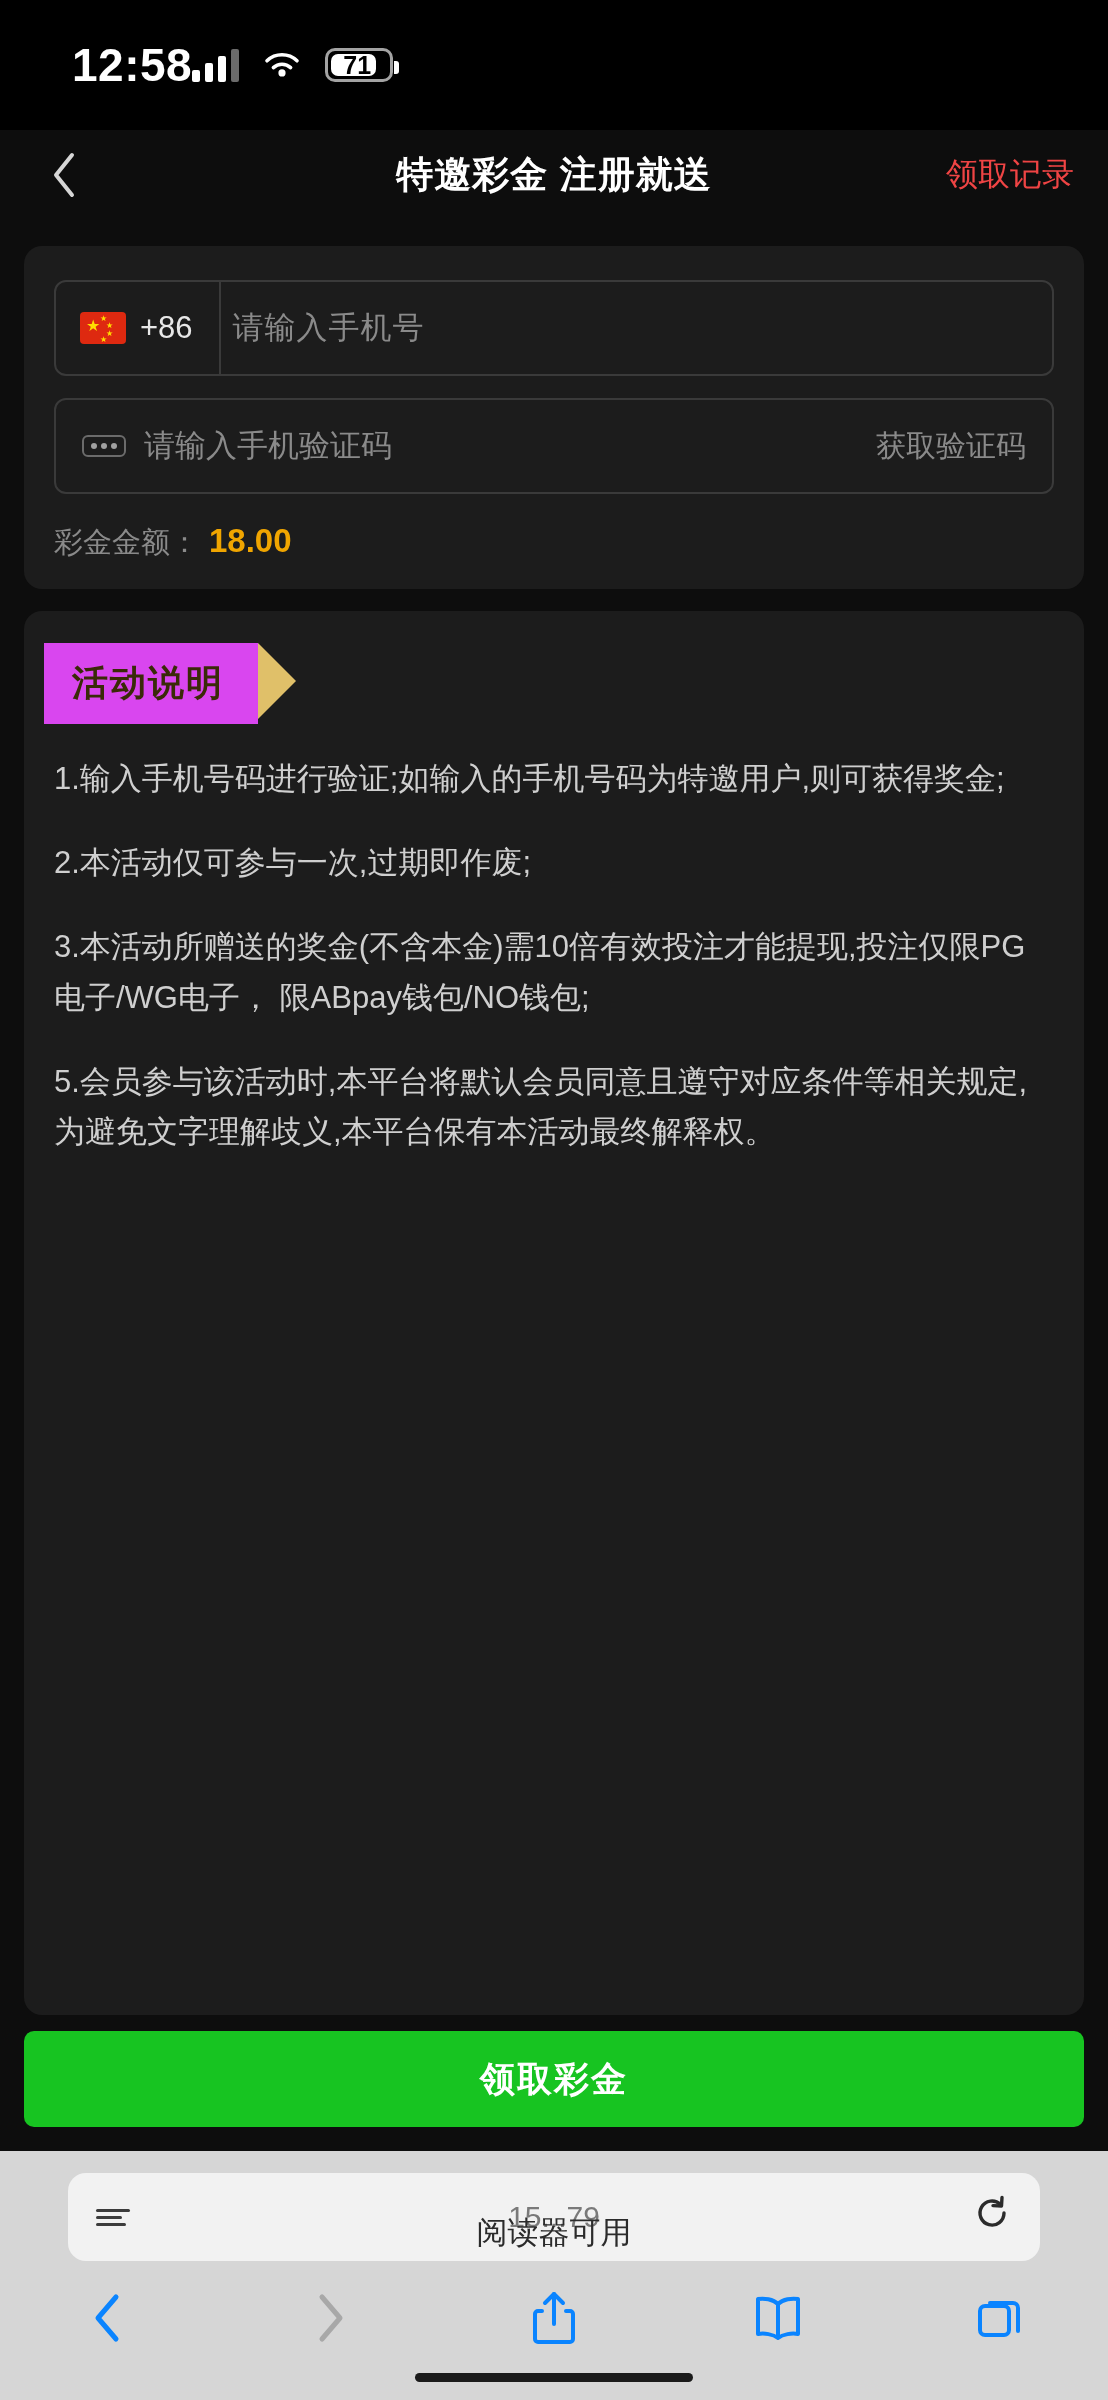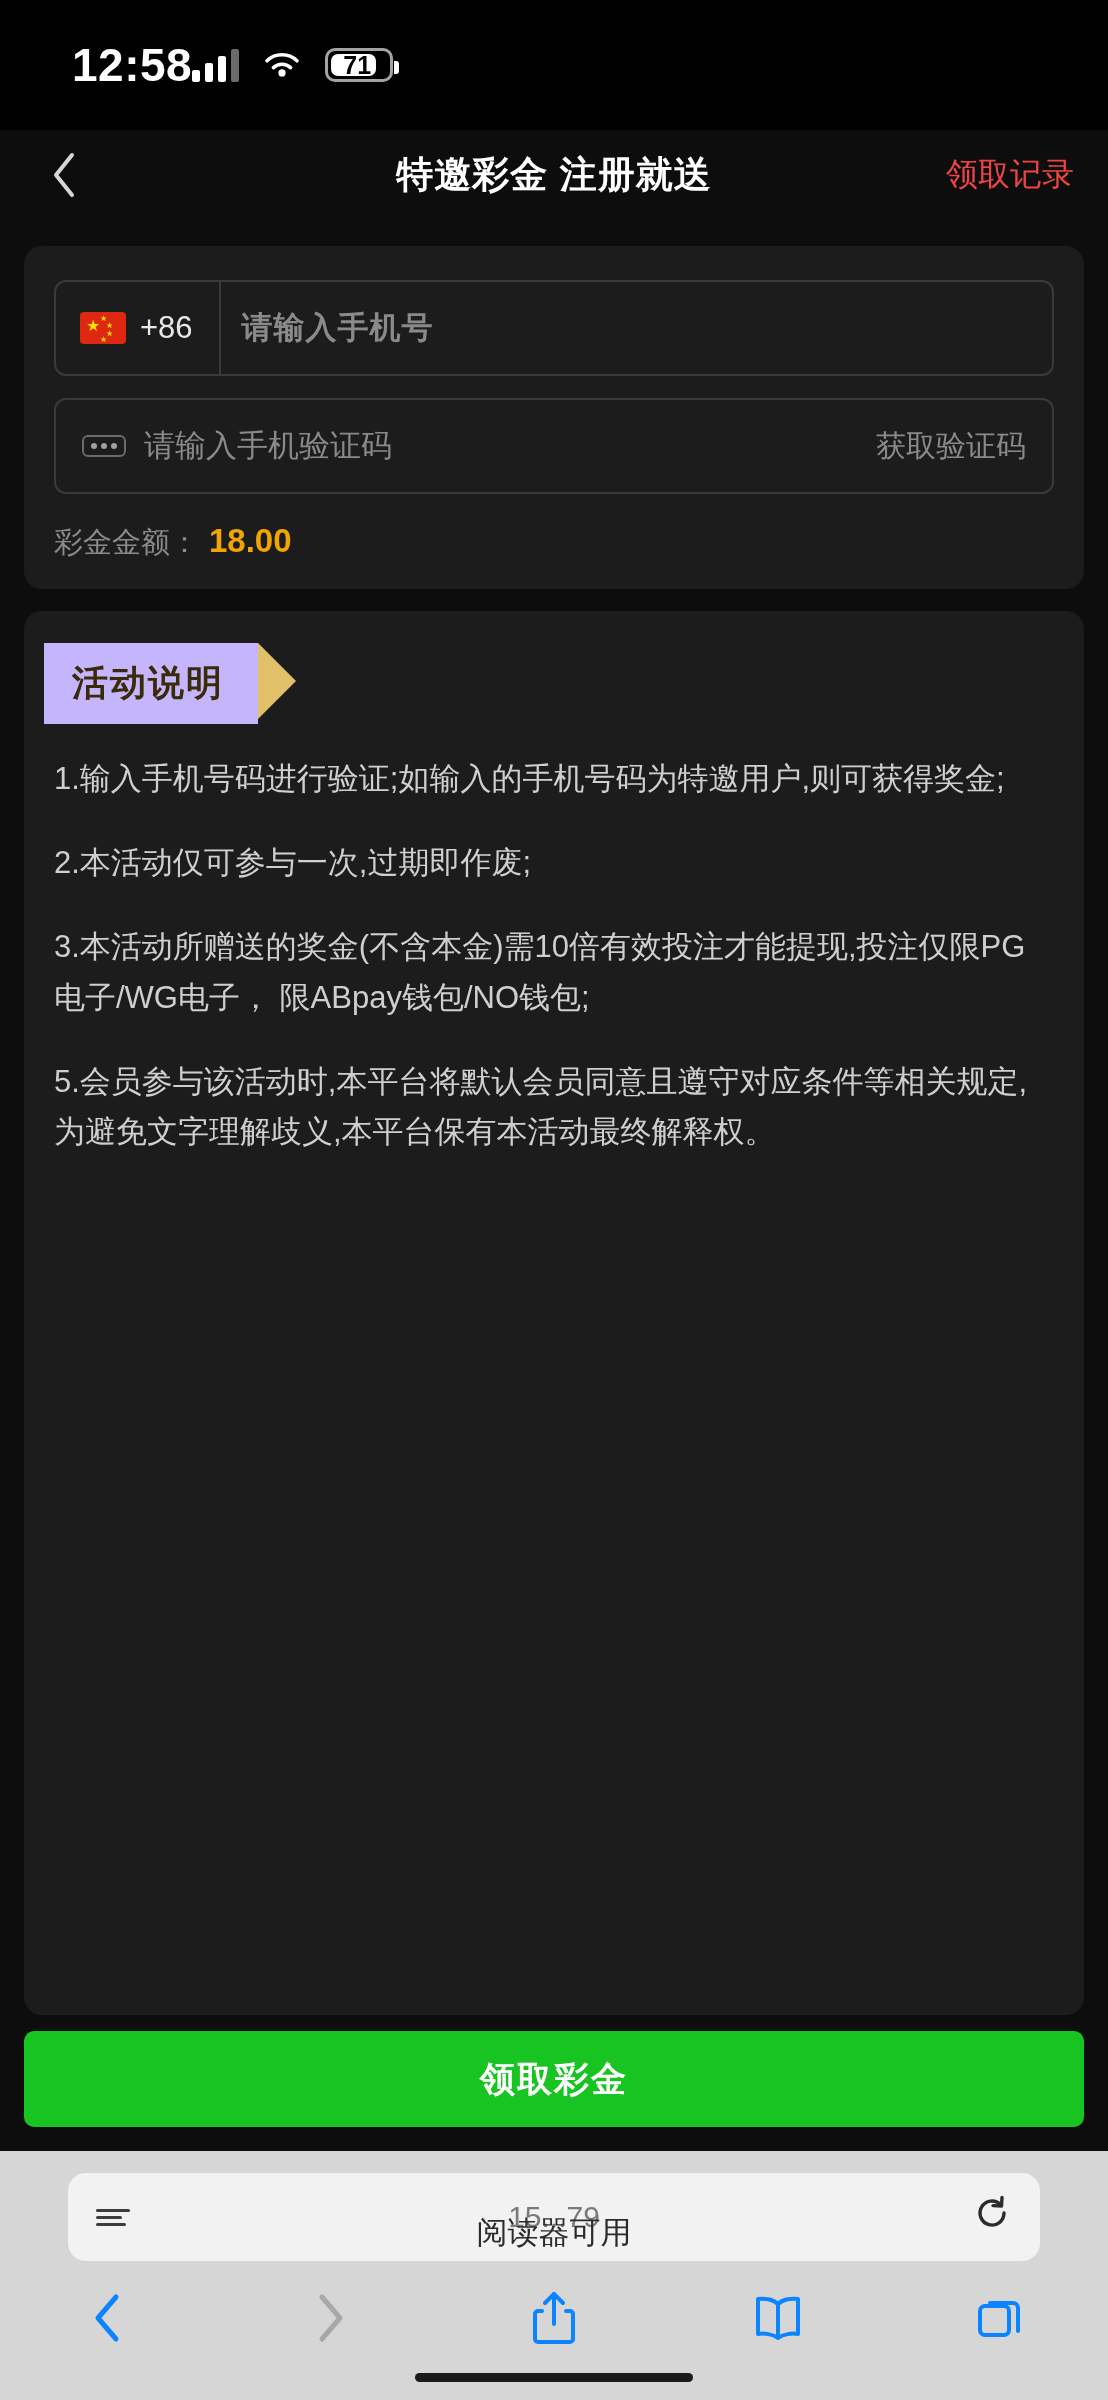--- a/index.html
+++ b/index.html
@@ -177,25 +177,24 @@
   .flag .star-sm {
     position: absolute;
     color: #ffde00;
     font-size: 8px;
     line-height: 8px;
   }
   .cc-text { color: #e8e8e8; font-size: 31px; }
 
   .field-input {
     flex: 1;
-    padding-left: 21px;
+    padding-left: 12px;
     color: #8a8a8a;
     font-size: 31px;
     letter-spacing: 1px;
-    font-weight: bold;
   }
   .code-icon {
     margin-left: 26px;
     color: #8a8a8a;
     font-size: 28px;
     letter-spacing: 2px;
     display: flex;
     align-items: center;
   }
   .code-icon .dots {
@@ -238,21 +237,21 @@
     border-radius: 18px;
     padding: 0 0 20px 0;
     position: relative;
     flex: 1 1 auto;
     overflow: hidden;
   }
   .ribbon {
     position: relative;
     display: inline-block;
     margin: 32px 0 0 20px;
-    background: #c4b5fd;
+    background: #d946ef;
     color: #3a2a08;
     font-size: 36px;
     font-weight: 700;
     padding: 16px 34px 16px 28px;
     letter-spacing: 2px;
   }
   .ribbon::after {
     content: "";
     position: absolute;
     right: -38px; top: 0;

